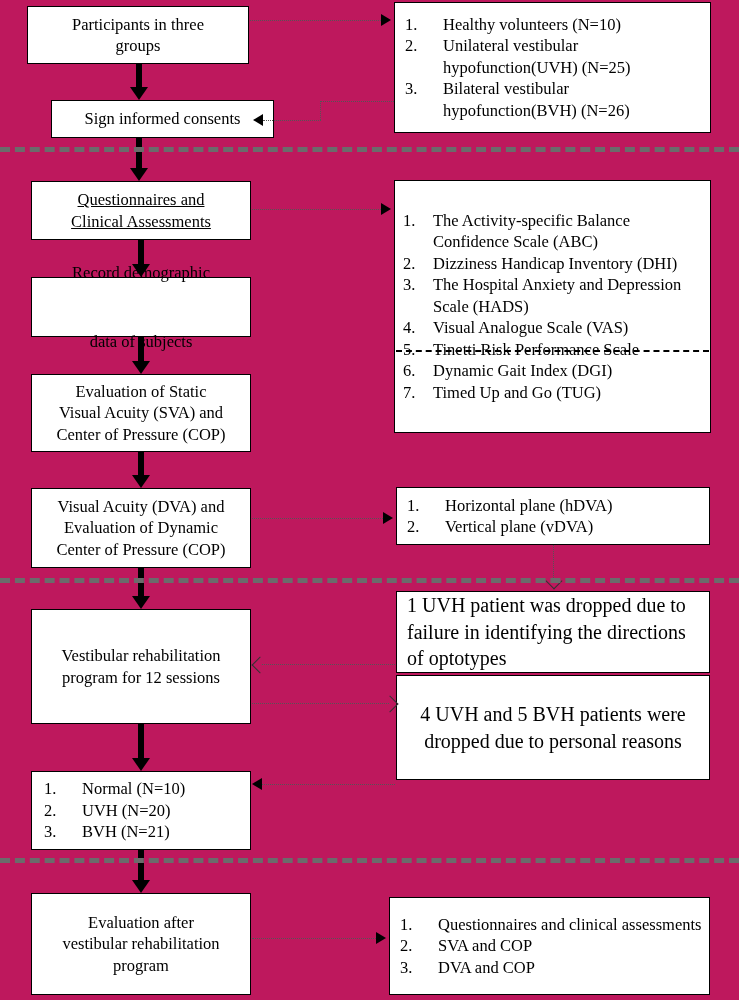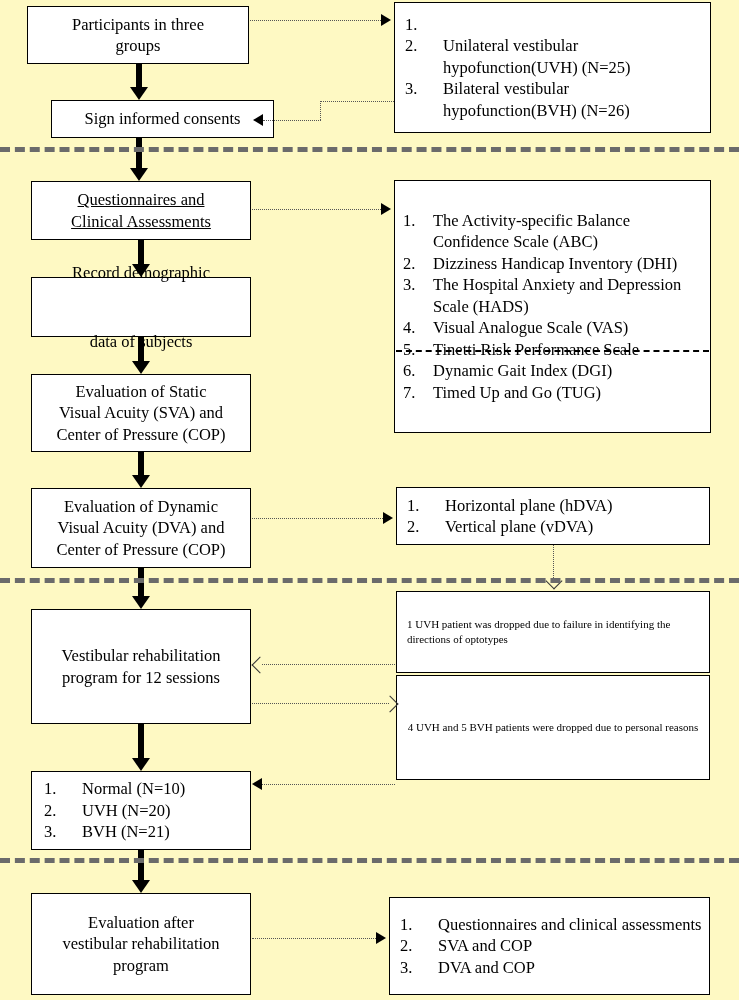--- a/index.html
+++ b/index.html
@@ -2,21 +2,21 @@
 <html><head>
 <meta charset="utf-8">
 <style>
   html,body{margin:0;padding:0;background:#ffffff;}
   body{font-family:"Liberation Serif","DejaVu Serif",serif;color:#000;}
 
   #canvas{
     position:relative;
     width:739px;
     height:1000px;
-    background:#fef9c3;
+    background:#be185d;
     overflow:hidden;
   }
 
   
   .box{
     position:absolute;
     box-sizing:border-box;
     border:1.4px solid #000;
     background:#fff;
     display:flex;
@@ -46,21 +46,21 @@
   }
   .nitem .num{
     flex:0 0 auto;
     width:30px;
     text-align:left;
   }
   .nitem .txt{flex:1 1 auto;}
   .nitem.wide .num{width:38px;}
 
   .plaintext{
-    font-size:11px;
+    font-size:20px;
     line-height:1.34;
     padding:0 10px;
   }
 
   
   .varrow{
     position:absolute;
     z-index:6;
   }
   .varrow .shaft{
@@ -149,20 +149,21 @@
 
   <div class="box center" style="left:27px; top:6px; width:222px; height:58px;">
     <div class="line">Participants in three</div>
     <div class="line">groups</div>
   </div>
 
   <div class="box" style="left:394px; top:2px; width:317px; height:131px;">
     <div class="nlist">
       <div class="nitem wide">
         <span class="num">1.</span>
+        <span class="txt">Healthy volunteers (N=10)</span>
       </div>
       <div class="nitem wide">
         <span class="num">2.</span>
         <span class="txt">Unilateral vestibular hypofunction(UVH) (N=25)</span>
       </div>
       <div class="nitem wide">
         <span class="num">3.</span>
         <span class="txt">Bilateral vestibular hypofunction(BVH) (N=26)</span>
       </div>
     </div>
@@ -253,22 +254,22 @@
     <div class="line">Visual Acuity (SVA) and</div>
     <div class="line">Center of Pressure (COP)</div>
   </div>
 
   <div class="varrow" style="left:131px; top:452px; width:20px; height:36px;">
     <div class="shaft" style="height:24px;"></div>
     <div class="head"></div>
   </div>
 
   <div class="box center" style="left:31px; top:488px; width:220px; height:80px;">
+    <div class="line">Visual Acuity (DVA) and</div>
     <div class="line">Evaluation of Dynamic</div>
-    <div class="line">Visual Acuity (DVA) and</div>
     <div class="line">Center of Pressure (COP)</div>
   </div>
 
   <div class="box" style="left:396px; top:487px; width:314px; height:58px;">
     <div class="nlist">
       <div class="nitem wide">
         <span class="num">1.</span>
         <span class="txt">Horizontal plane (hDVA)</span>
       </div>
       <div class="nitem wide">

